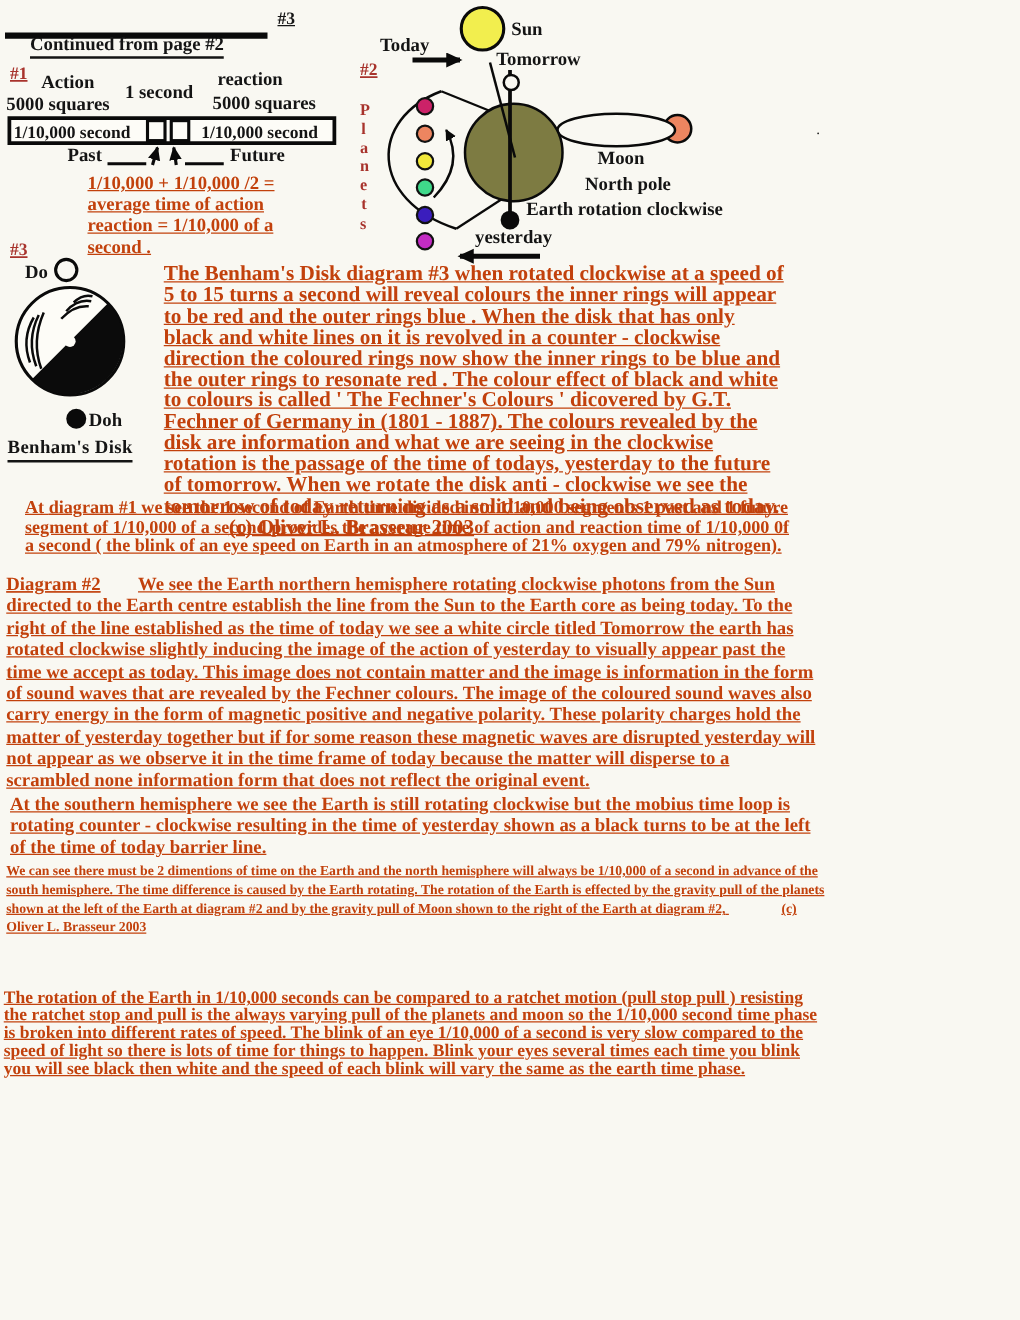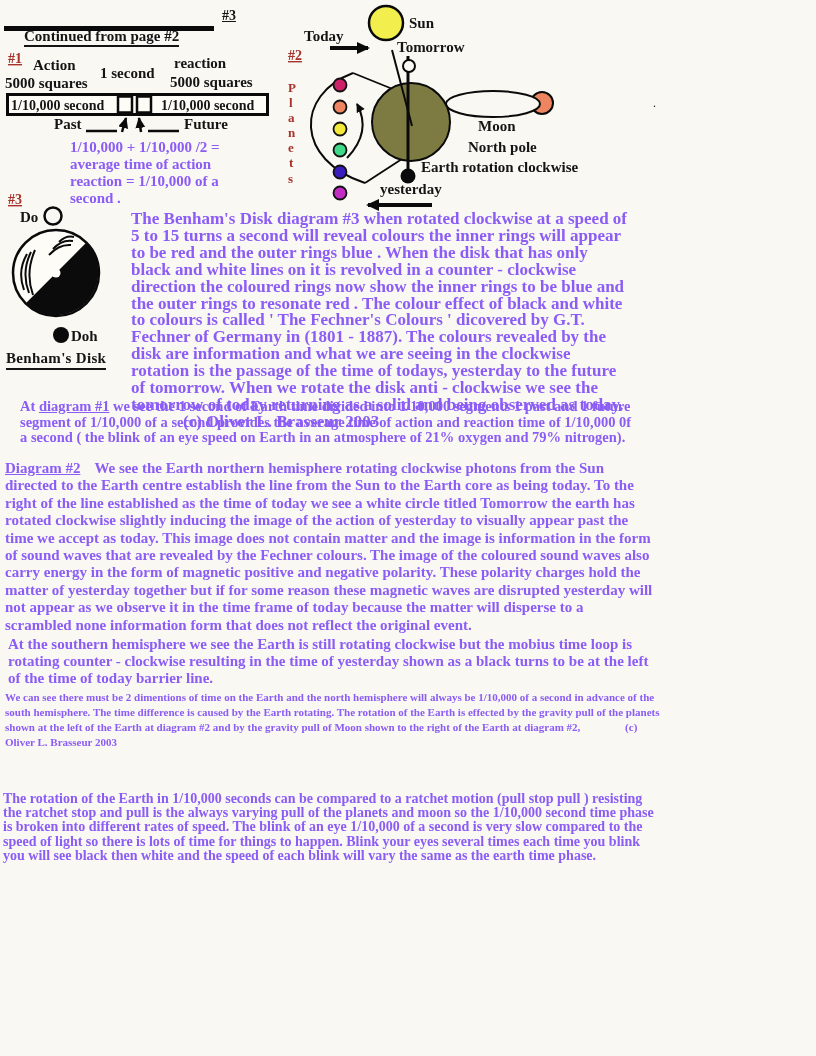--- a/index.html
+++ b/index.html
@@ -7,27 +7,27 @@
   #page{position:relative;width:816px;height:1056px;background:#f9f8f2;overflow:hidden;
         font-family:"Liberation Serif",serif;color:#151515;}
   .abs{position:absolute;}
   #title{left:6px;top:4px;font-size:19px;font-weight:700;letter-spacing:.4px;}
   #title-bar{left:4px;top:26px;width:210px;height:5px;background:#0a0a0a;}
   #title-num{left:222px;top:8px;font-size:14px;font-weight:700;text-decoration:underline;}
   #subtitle{left:4px;top:28px;font-size:15px;font-weight:700;border-bottom:2px solid #141414;padding-bottom:0px;margin-left:20px;}
   svg text{font-family:"Liberation Serif",serif;font-weight:700;fill:#141414;}
   .svg-red{fill:#a8332c !important;}
   #formula{left:70px;top:139px;width:220px;font-size:15px;font-weight:700;line-height:17px;white-space:pre-line;}
-  .para{font-weight:700;color:#8b5cf6;}
+  .para{font-weight:700;color:#c2410c;text-decoration:underline;}
   #p-benham{left:131px;top:211px;width:500px;font-size:17px;line-height:16.9px;}
   #p-benham .cpy{padding-left:52px;}
   #p1{left:20px;top:399px;width:618px;font-size:14.5px;line-height:15.6px;}
   #p1 .dlink{text-decoration:underline;}
   #p2{left:5px;top:460px;width:648px;font-size:15px;line-height:17.4px;}
-  #p2 .dhead{text-decoration:underline;font-weight:700;margin-right:14px;}
+  #p2 .dhead{text-decoration:underline;font-weight:700;margin-right:30px;}
   #p3{left:8px;top:636px;width:652px;font-size:15px;line-height:17.2px;}
   #p4{left:5px;top:690px;width:658px;font-size:11px;line-height:15px;}
   #p4 .cpy{padding-left:42px;}
   #p5{left:3px;top:765px;width:658px;font-size:14px;line-height:14.2px;margin-top:27px;}
   #benham-caption{left:6px;top:350px;font-size:15px;font-weight:700;border-bottom:2px solid #141414;padding-bottom:1px;letter-spacing:.3px;}
   #stray{left:653px;top:96px;font-size:12px;}
 </style>
 </head>
 <body>
 

